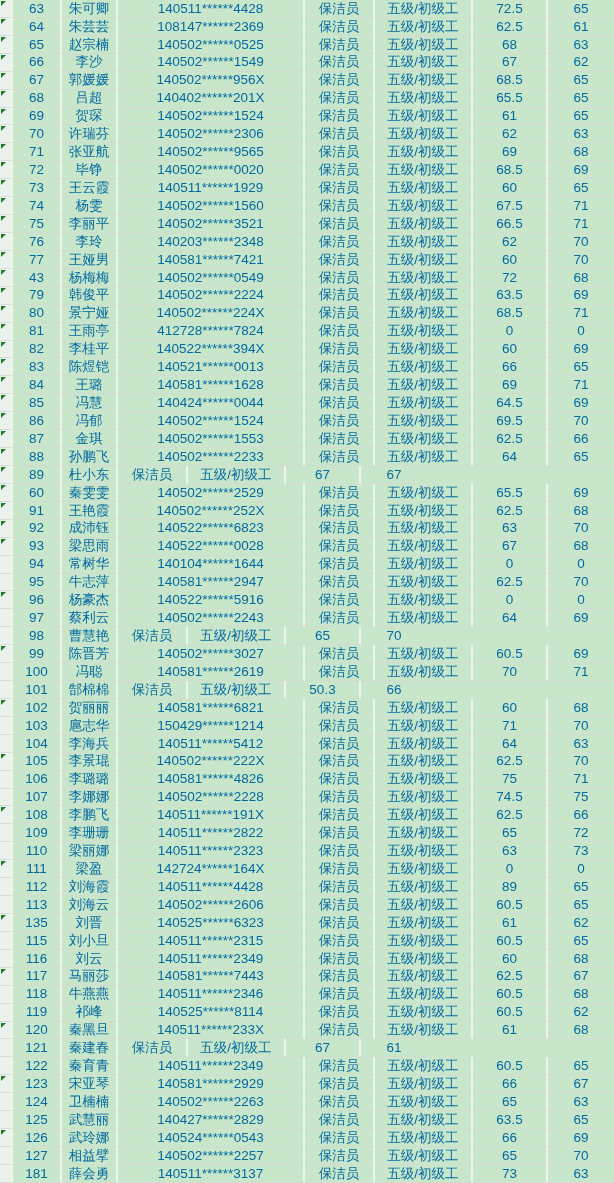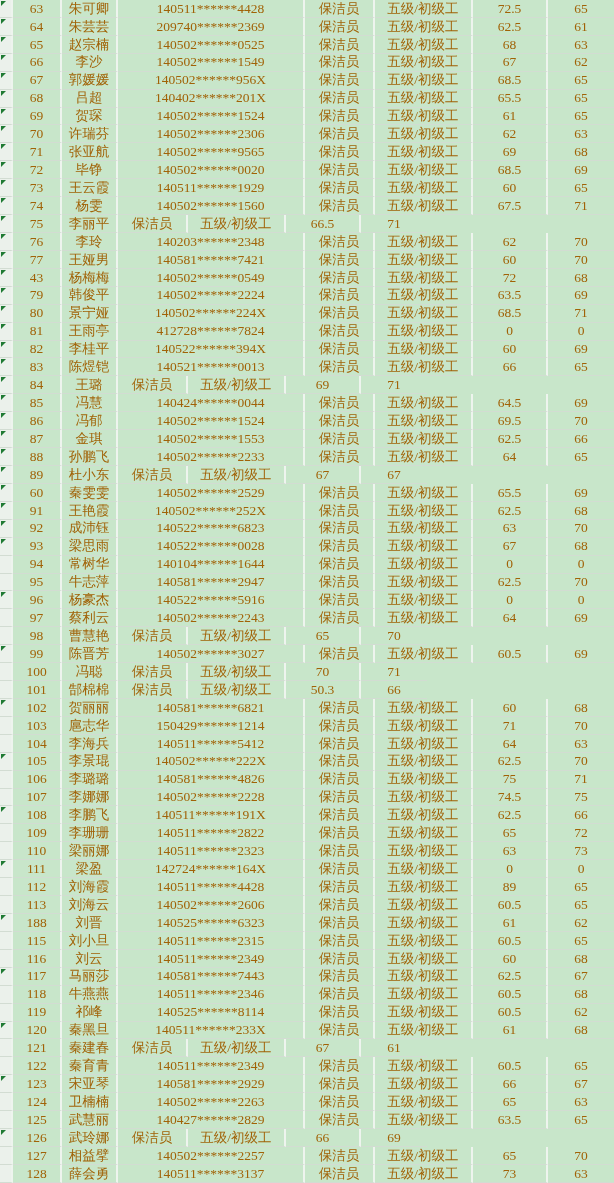--- a/index.html
+++ b/index.html
@@ -2,22 +2,22 @@
 <html><head>
 <meta charset="utf-8">
 <style>
   html,body{margin:0;padding:0;}
   body{background:#c8e6ca;}
   .sheet{
     position:relative;
     width:614px;height:1183px;
     overflow:hidden;
     background:#c8e6ca;
-    font-family:Liberation Serif, serif;
-    color:#a16207;
+    font-family:Liberation Sans, sans-serif;
+    color:#0369a1;
   }
   .row{
     display:flex;
     height:17.924px;
     box-sizing:border-box;
     flex:none;
   }
   .cell{
     box-sizing:border-box;
     display:flex;
@@ -62,21 +62,21 @@
       <div class="cell c-level">五级/初级工</div>
       <div class="cell c-s1">72.5</div>
       <div class="cell c-s2">65</div>
     </div>
     <div class="row">
       <div class="cell c-marker">
         <span class="tri"></span>
       </div>
       <div class="cell c-num">64</div>
       <div class="cell c-name">朱芸芸</div>
-      <div class="cell c-id">209740******2369</div>
+      <div class="cell c-id">108147******2369</div>
       <div class="cell c-job">保洁员</div>
       <div class="cell c-level">五级/初级工</div>
       <div class="cell c-s1">62.5</div>
       <div class="cell c-s2">61</div>
     </div>
     <div class="row">
       <div class="cell c-marker">
         <span class="tri"></span>
       </div>
       <div class="cell c-num">65</div>
@@ -194,20 +194,21 @@
       <div class="cell c-level">五级/初级工</div>
       <div class="cell c-s1">67.5</div>
       <div class="cell c-s2">71</div>
     </div>
     <div class="row">
       <div class="cell c-marker">
         <span class="tri"></span>
       </div>
       <div class="cell c-num">75</div>
       <div class="cell c-name">李丽平</div>
+      <div class="cell c-id">140502******3521</div>
       <div class="cell c-job">保洁员</div>
       <div class="cell c-level">五级/初级工</div>
       <div class="cell c-s1">66.5</div>
       <div class="cell c-s2">71</div>
     </div>
     <div class="row">
       <div class="cell c-marker">
         <span class="tri"></span>
       </div>
       <div class="cell c-num">76</div>
@@ -301,20 +302,21 @@
       <div class="cell c-level">五级/初级工</div>
       <div class="cell c-s1">66</div>
       <div class="cell c-s2">65</div>
     </div>
     <div class="row">
       <div class="cell c-marker">
         <span class="tri"></span>
       </div>
       <div class="cell c-num">84</div>
       <div class="cell c-name">王璐</div>
+      <div class="cell c-id">140581******1628</div>
       <div class="cell c-job">保洁员</div>
       <div class="cell c-level">五级/初级工</div>
       <div class="cell c-s1">69</div>
       <div class="cell c-s2">71</div>
     </div>
     <div class="row">
       <div class="cell c-marker">
         <span class="tri"></span>
       </div>
       <div class="cell c-num">85</div>
@@ -480,20 +482,21 @@
       <div class="cell c-id">140502******3027</div>
       <div class="cell c-job">保洁员</div>
       <div class="cell c-level">五级/初级工</div>
       <div class="cell c-s1">60.5</div>
       <div class="cell c-s2">69</div>
     </div>
     <div class="row">
       <div class="cell c-marker"></div>
       <div class="cell c-num">100</div>
       <div class="cell c-name">冯聪</div>
+      <div class="cell c-id">140581******2619</div>
       <div class="cell c-job">保洁员</div>
       <div class="cell c-level">五级/初级工</div>
       <div class="cell c-s1">70</div>
       <div class="cell c-s2">71</div>
     </div>
     <div class="row">
       <div class="cell c-marker"></div>
       <div class="cell c-num">101</div>
       <div class="cell c-name">郜棉棉</div>
       <div class="cell c-job">保洁员</div>
@@ -626,21 +629,21 @@
       <div class="cell c-id">140502******2606</div>
       <div class="cell c-job">保洁员</div>
       <div class="cell c-level">五级/初级工</div>
       <div class="cell c-s1">60.5</div>
       <div class="cell c-s2">65</div>
     </div>
     <div class="row">
       <div class="cell c-marker">
         <span class="tri"></span>
       </div>
-      <div class="cell c-num">188</div>
+      <div class="cell c-num">135</div>
       <div class="cell c-name">刘晋</div>
       <div class="cell c-id">140525******6323</div>
       <div class="cell c-job">保洁员</div>
       <div class="cell c-level">五级/初级工</div>
       <div class="cell c-s1">61</div>
       <div class="cell c-s2">62</div>
     </div>
     <div class="row">
       <div class="cell c-marker"></div>
       <div class="cell c-num">115</div>
@@ -755,38 +758,39 @@
       <div class="cell c-level">五级/初级工</div>
       <div class="cell c-s1">63.5</div>
       <div class="cell c-s2">65</div>
     </div>
     <div class="row">
       <div class="cell c-marker">
         <span class="tri"></span>
       </div>
       <div class="cell c-num">126</div>
       <div class="cell c-name">武玲娜</div>
+      <div class="cell c-id">140524******0543</div>
       <div class="cell c-job">保洁员</div>
       <div class="cell c-level">五级/初级工</div>
       <div class="cell c-s1">66</div>
       <div class="cell c-s2">69</div>
     </div>
     <div class="row">
       <div class="cell c-marker"></div>
       <div class="cell c-num">127</div>
       <div class="cell c-name">相益擘</div>
       <div class="cell c-id">140502******2257</div>
       <div class="cell c-job">保洁员</div>
       <div class="cell c-level">五级/初级工</div>
       <div class="cell c-s1">65</div>
       <div class="cell c-s2">70</div>
     </div>
     <div class="row">
       <div class="cell c-marker"></div>
-      <div class="cell c-num">128</div>
+      <div class="cell c-num">181</div>
       <div class="cell c-name">薛会勇</div>
       <div class="cell c-id">140511******3137</div>
       <div class="cell c-job">保洁员</div>
       <div class="cell c-level">五级/初级工</div>
       <div class="cell c-s1">73</div>
       <div class="cell c-s2">63</div>
     </div>
   </div>
 
 </body></html>

